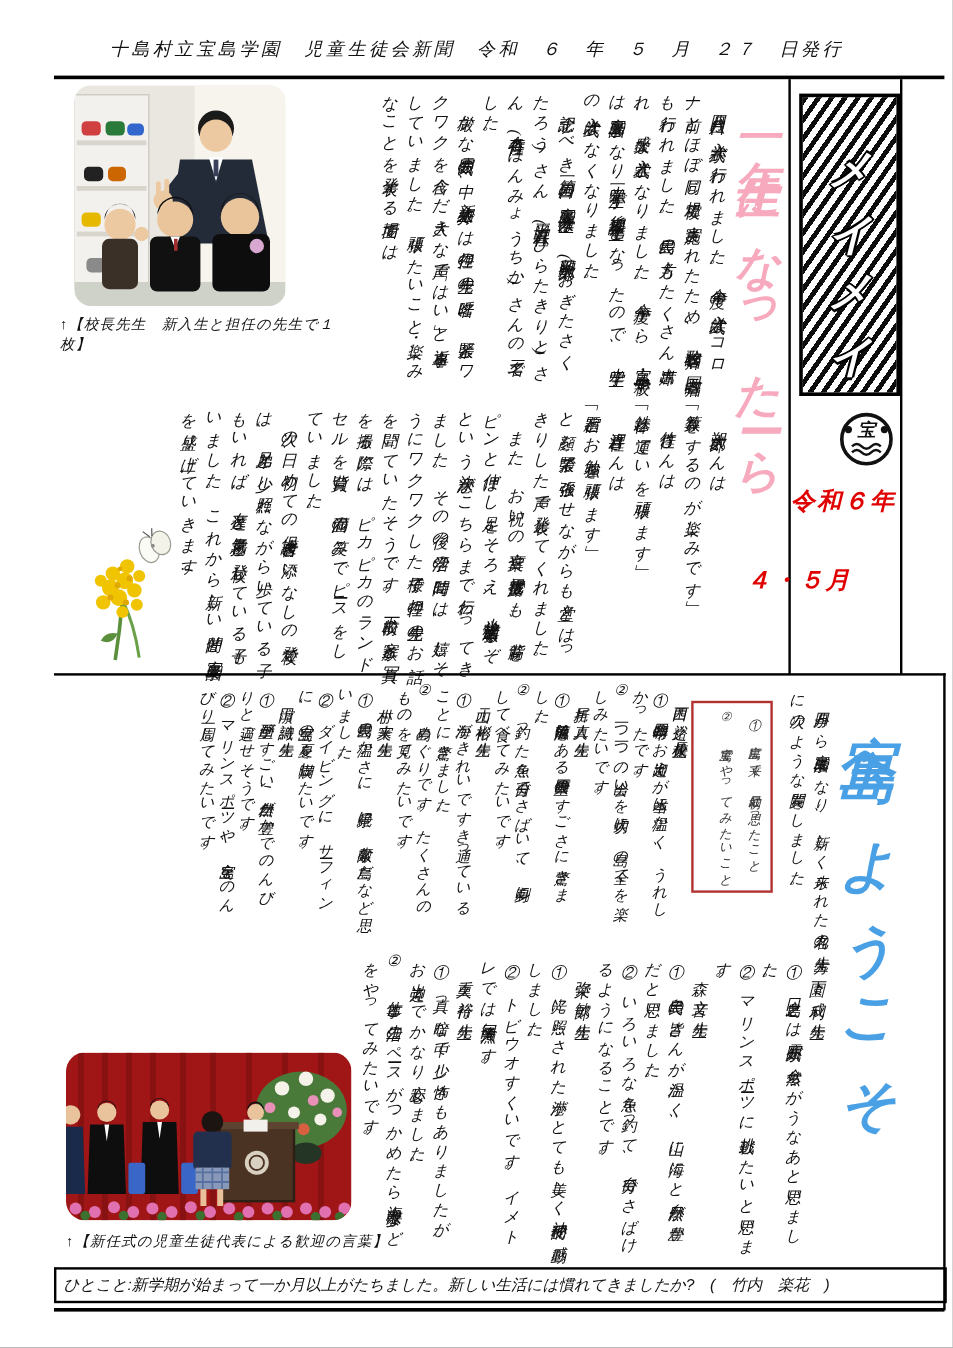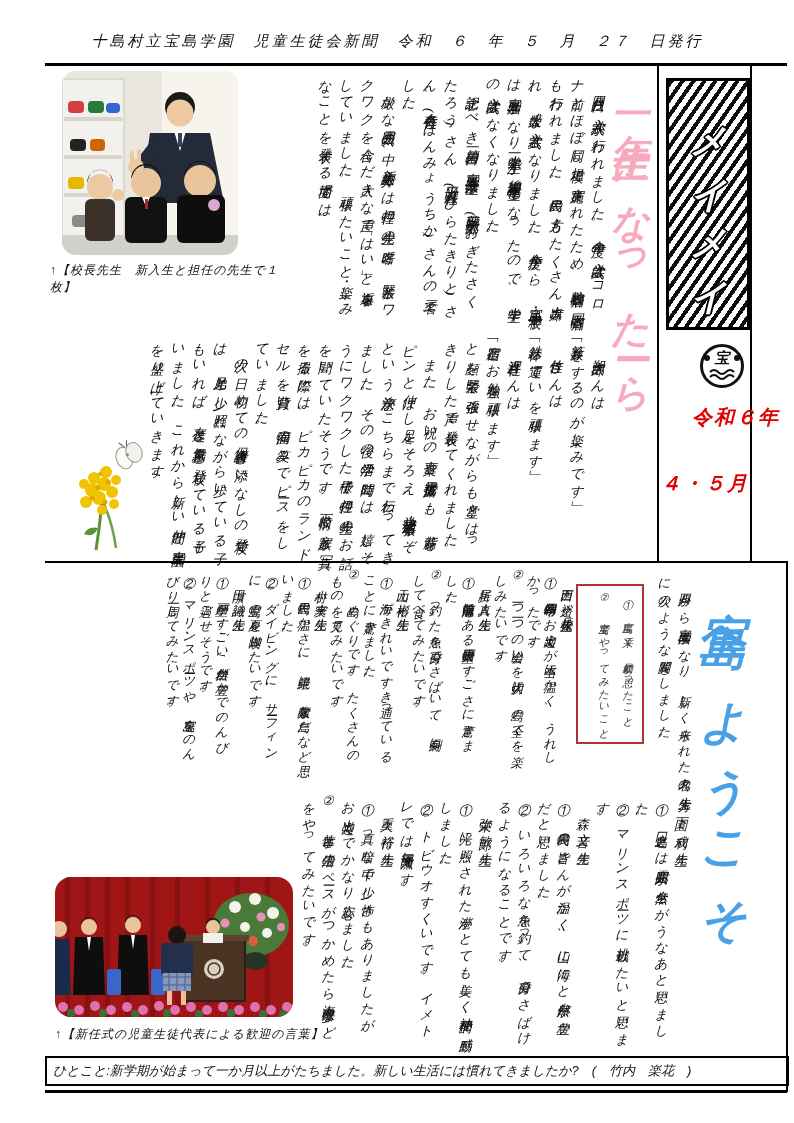--- a/index.html
+++ b/index.html
@@ -16,22 +16,22 @@
   #mast-line-r{left:750px;top:66px;width:2px;height:496px;}
   #meimei-box{left:666px;top:78px;width:78px;height:246px;border:3px solid #000;
     background:repeating-linear-gradient(125deg,#0d0d0d 0 4px,#ffffff 4px 9px);
     display:flex;align-items:center;justify-content:center;}
   #meimei-title{writing-mode:vertical-rl;font-family:"Liberation Sans",sans-serif;
     font-weight:bold;font-size:36px;color:#fff;letter-spacing:10px;
     text-shadow:2px 0 0 #000,-2px 0 0 #000,0 2px 0 #000,0 -2px 0 #000,
                 1px 1px 0 #000,-1px -1px 0 #000,1px -1px 0 #000,-1px 1px 0 #000;}
   #logo-wrap{left:698px;top:342px;width:48px;height:48px;}
   #era-year{left:656px;top:404px;width:94px;text-align:center;color:#e00000;
-    font-weight:bold;font-size:20px;letter-spacing:2px;margin-left:33px;}
-  #issue-months{left:658px;top:470px;width:94px;text-align:center;color:#e00000;
+    font-weight:bold;font-size:20px;letter-spacing:2px;}
+  #issue-months{left:619px;top:470px;width:94px;text-align:center;color:#e00000;
     font-weight:bold;font-size:20px;letter-spacing:2px;}
   #headline1{left:602px;top:94px;height:466px;width:56px;
     font-family:"Liberation Sans",sans-serif;font-weight:bold;font-size:38px;
     color:#f7a9bd;letter-spacing:10px;line-height:56px;}
   #a1-body1{left:238px;top:70px;width:370px;height:246px;font-size:13.5px;line-height:21px;}
   #a1-body2{left:60px;top:334px;width:548px;height:226px;font-size:13.5px;line-height:21px;}
   #photo1{left:62px;top:71px;width:176px;height:184px;border-radius:14px;overflow:hidden;}
   #caption1{left:50px;top:262px;width:250px;font-family:"Liberation Sans",sans-serif;
     font-size:12px;letter-spacing:1px;}
   #flower-art{left:72px;top:440px;width:76px;height:112px;}

